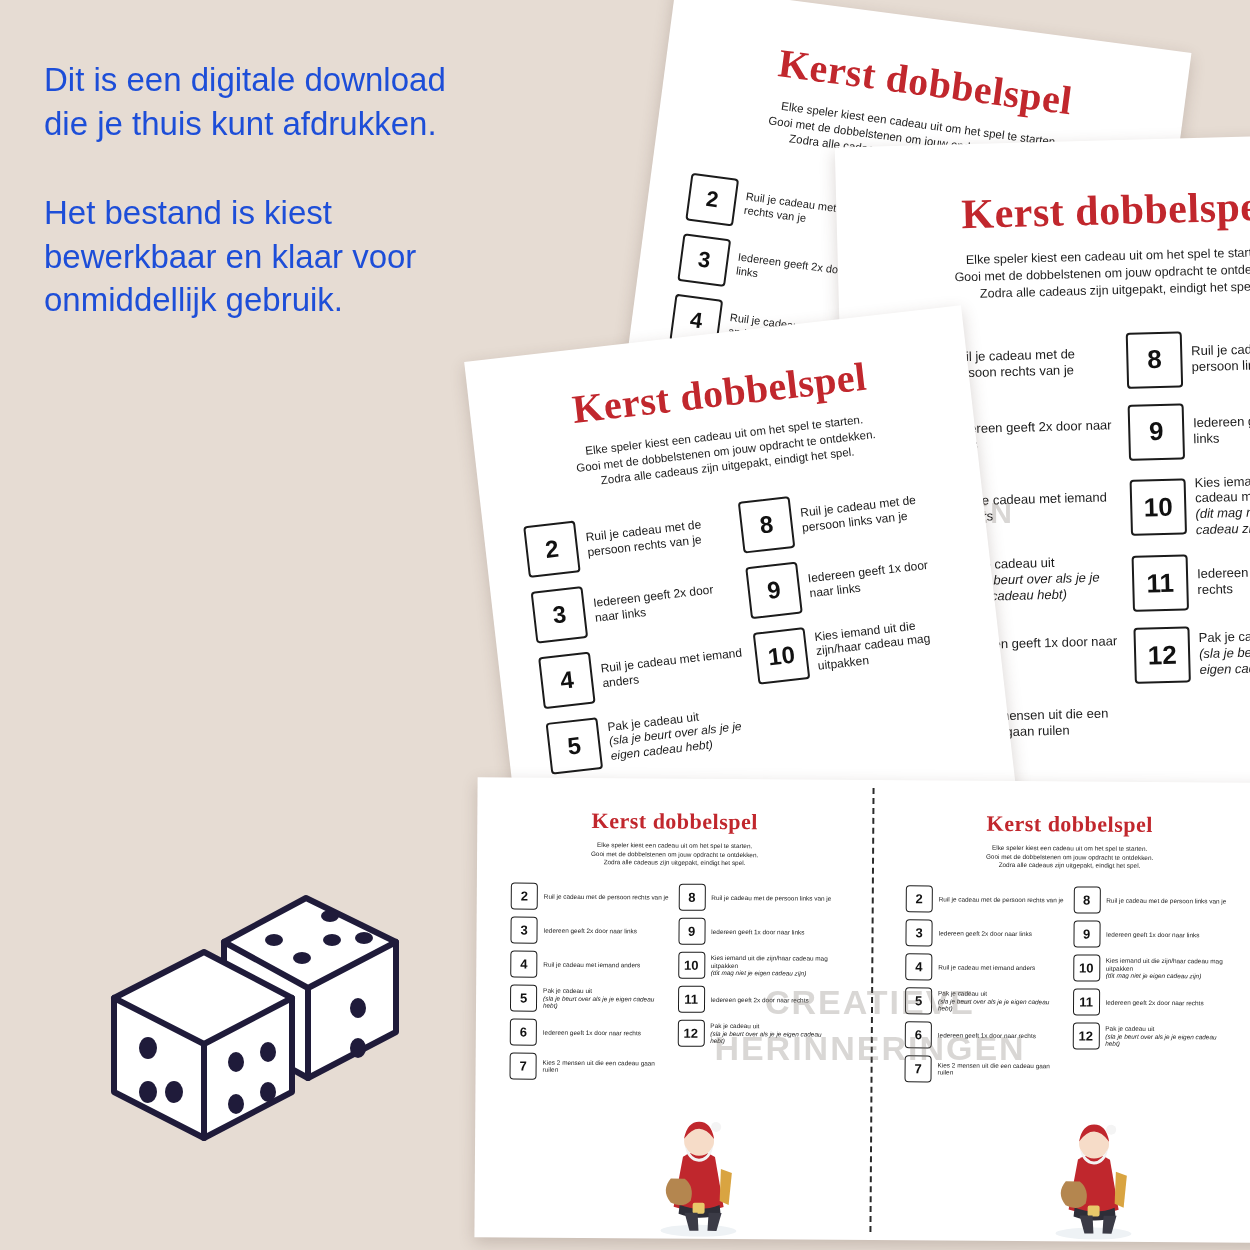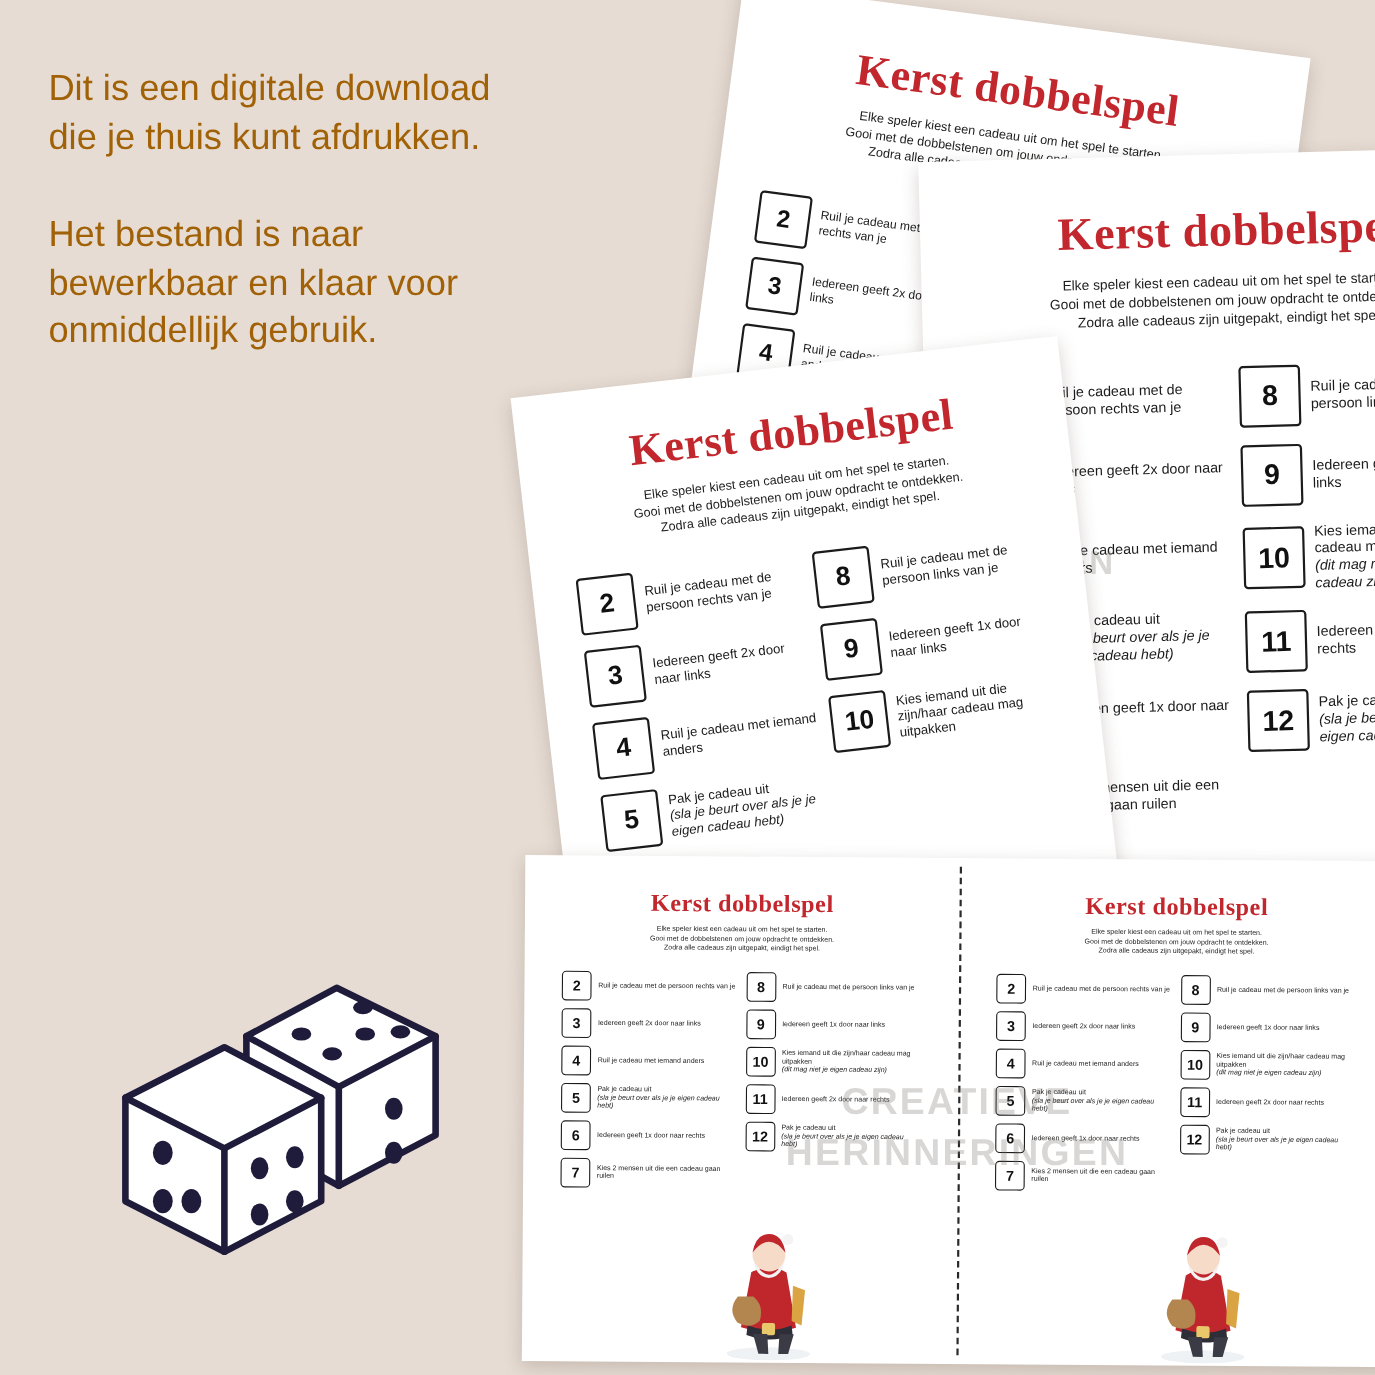--- a/index.html
+++ b/index.html
@@ -34,21 +34,21 @@
     font-size: 35px;
     font-weight: bold;
     letter-spacing: 0.5px;
     color: #1b1b27;
     margin: 0 0 48px 0;
     font-family: "Liberation Sans", sans-serif;
   }
   .para {
     font-size: 33px;
     line-height: 1.32;
-    color: #a16207;
+    color: #1d4ed8;
     margin: 0 0 46px 0;
     font-weight: 400;
   }
 
   
   .dice-wrap {
     position: absolute;
     left: 96px;
     top: 880px;
     width: 330px;
@@ -206,21 +206,21 @@
     position: absolute;
   }
 </style>
 </head>
 <body>
 
 <div id="stage">
 
   <div class="left-col">
     <p class="para">Dit is een digitale download die je thuis kunt afdrukken.</p>
-    <p class="para">Het bestand is naar bewerkbaar en klaar voor onmiddellijk gebruik.</p>
+    <p class="para">Het bestand is kiest bewerkbaar en klaar voor onmiddellijk gebruik.</p>
   </div>
 
   <div class="dice-wrap">
     <svg viewBox="0 0 330 300" width="330" height="300" aria-hidden="true">
       <g fill="none" stroke="#1f1b3a" stroke-width="6" stroke-linejoin="round" stroke-linecap="round">
 
         <path d="M128 62 L210 18 L300 62 L300 152 L212 198 L128 152 Z" fill="#ffffff"></path>
         <path d="M128 62 L212 108 L300 62"></path>
         <path d="M212 108 L212 198"></path>
 

